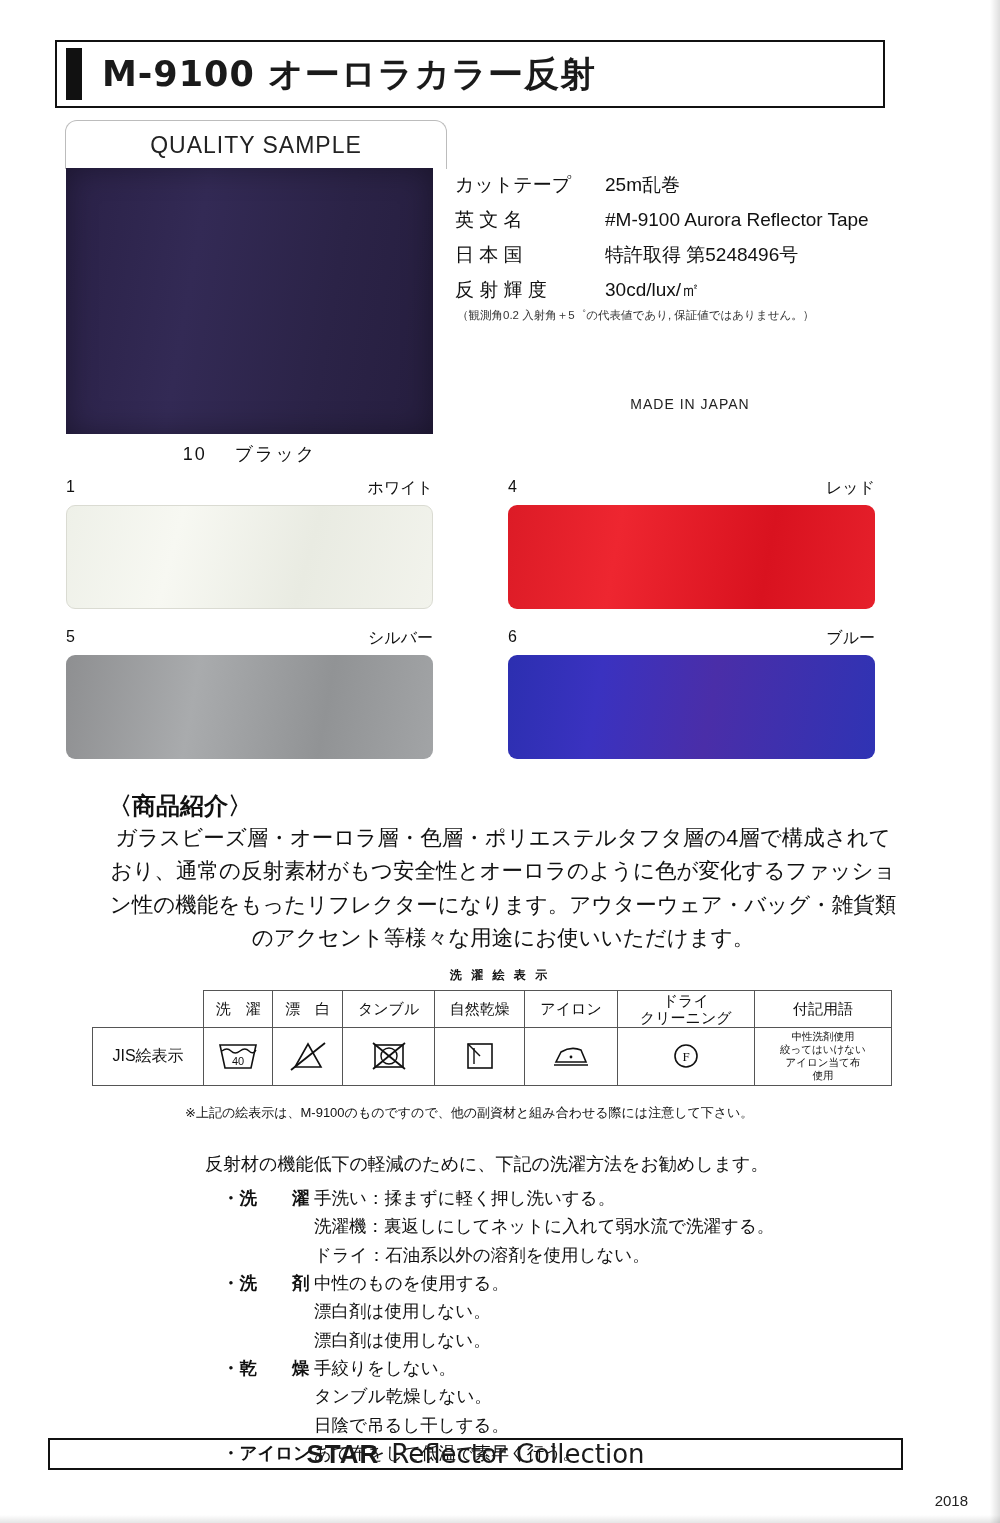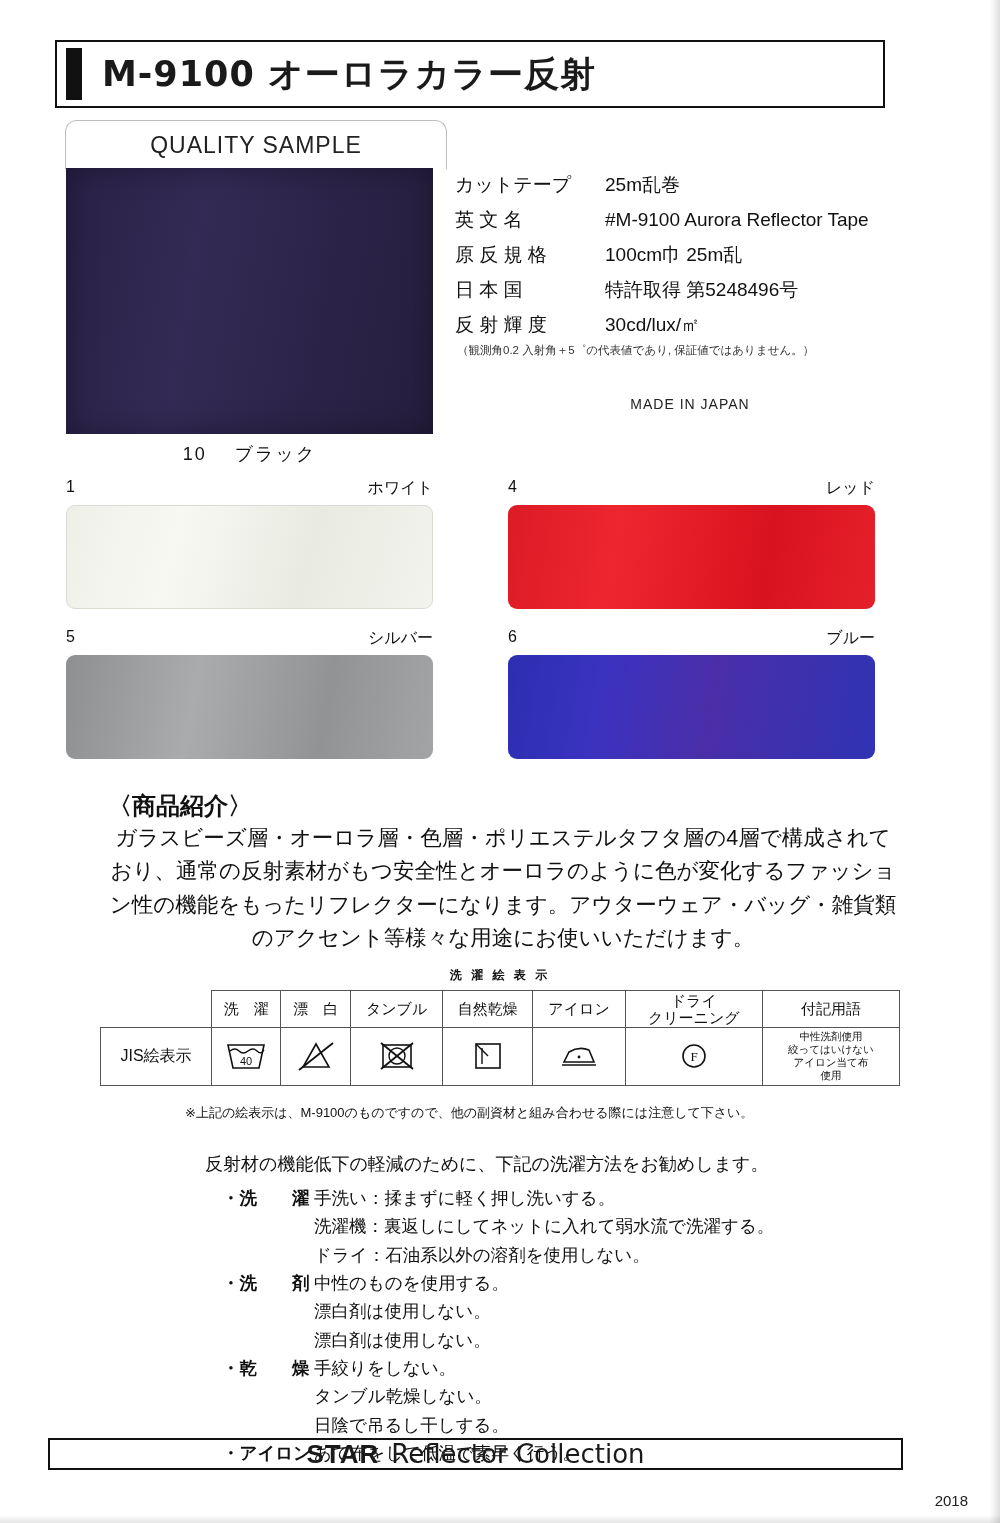--- a/index.html
+++ b/index.html
@@ -85,21 +85,21 @@
     position:absolute;left:108px;top:822px;width:790px;
     font-size:21.5px;line-height:1.55;color:#111;text-align:center;
   }
 
   
   .care-title{
     position:absolute;left:0;top:967px;width:1000px;text-align:center;
     font-size:12px;font-weight:bold;letter-spacing:3px;color:#111;
   }
   table.care{
-    position:absolute;left:100px;top:990px;width:800px;
+    position:absolute;left:92px;top:990px;width:800px;
     border-collapse:collapse;
   }
   table.care td,table.care th{
     border:1px solid #555;
     text-align:center;vertical-align:middle;
     font-size:15px;font-weight:normal;color:#111;
     padding:0;
   }
   table.care tr.head td{height:36px;}
   table.care tr.body td{height:56px;}
@@ -159,24 +159,20 @@
   </div>
 
   <div class="specs">
     <div class="spec-row">
       <div class="spec-key nospread">カットテープ</div>
       <div class="spec-val">25m乱巻</div>
     </div>
     <div class="spec-row">
       <div class="spec-key">英 文 名</div>
       <div class="spec-val">#M-9100  Aurora Reflector Tape</div>
-    </div>
-    <div class="spec-row">
-      <div class="spec-key">原 反 規 格</div>
-      <div class="spec-val">100cm巾   25m乱</div>
     </div>
     <div class="spec-row">
       <div class="spec-key">日 本 国</div>
       <div class="spec-val">特許取得  第5248496号</div>
     </div>
     <div class="spec-row">
       <div class="spec-key">反 射 輝 度</div>
       <div class="spec-val">30cd/lux/㎡</div>
     </div>
     <div class="spec-note">（観測角0.2  入射角＋5゜の代表値であり, 保証値ではありません。）</div>

